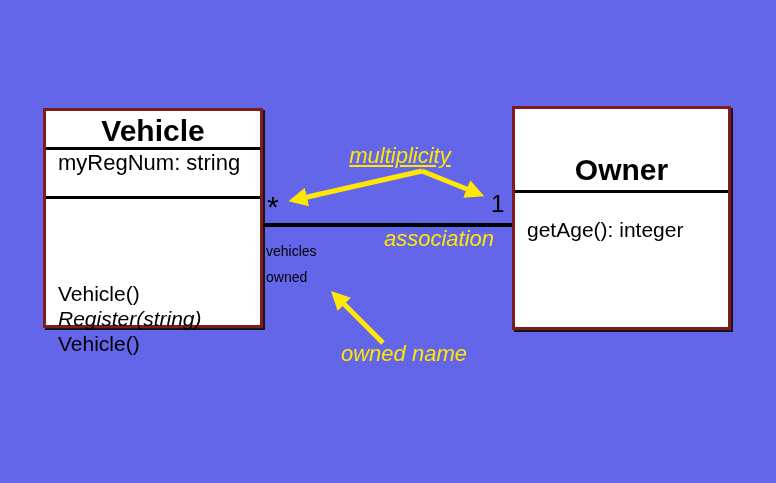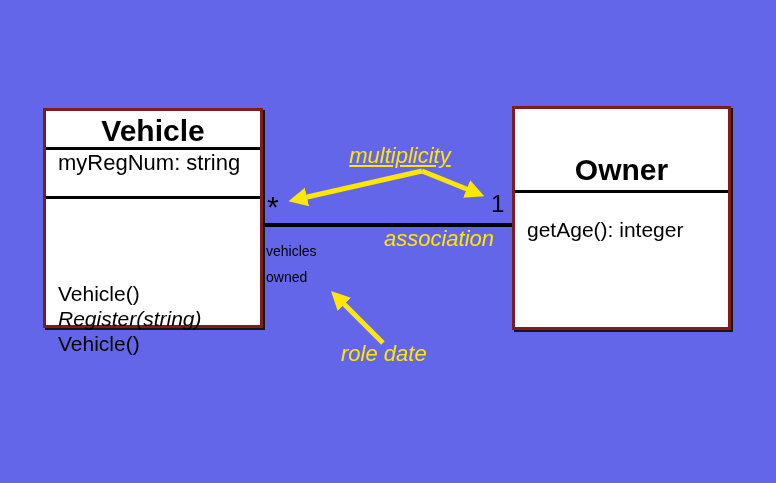--- a/index.html
+++ b/index.html
@@ -128,21 +128,21 @@
   <div class="mult" id="mult-star">*</div>
   <div class="mult" id="mult-one">1</div>
 
   <div class="role-block">
     <div>vehicles</div>
     <div>owned</div>
   </div>
 
   <div class="anno" id="anno-multiplicity">multiplicity</div>
   <div class="anno" id="anno-association">association</div>
-  <div class="anno" id="anno-role-name">role date</div>
+  <div class="anno" id="anno-role-name">owned name</div>
 
   <svg class="arrow-layer" viewBox="0 0 776 483" xmlns="http://www.w3.org/2000/svg">
     <defs>
       <marker id="yarrow" viewBox="0 0 10 10" refX="7" refY="5" markerWidth="3.8" markerHeight="3.8" orient="auto">
         <path d="M0,0 L10,5 L0,10 z" fill="#ffe603"></path>
       </marker>
     </defs>
     <line x1="422" y1="171" x2="294" y2="200" stroke="#ffe603" stroke-width="5" marker-end="url(#yarrow)"></line>
     <line x1="422" y1="171" x2="479" y2="194" stroke="#ffe603" stroke-width="5" marker-end="url(#yarrow)"></line>
     <line x1="383" y1="343" x2="335" y2="295" stroke="#ffe603" stroke-width="5" marker-end="url(#yarrow)"></line>

